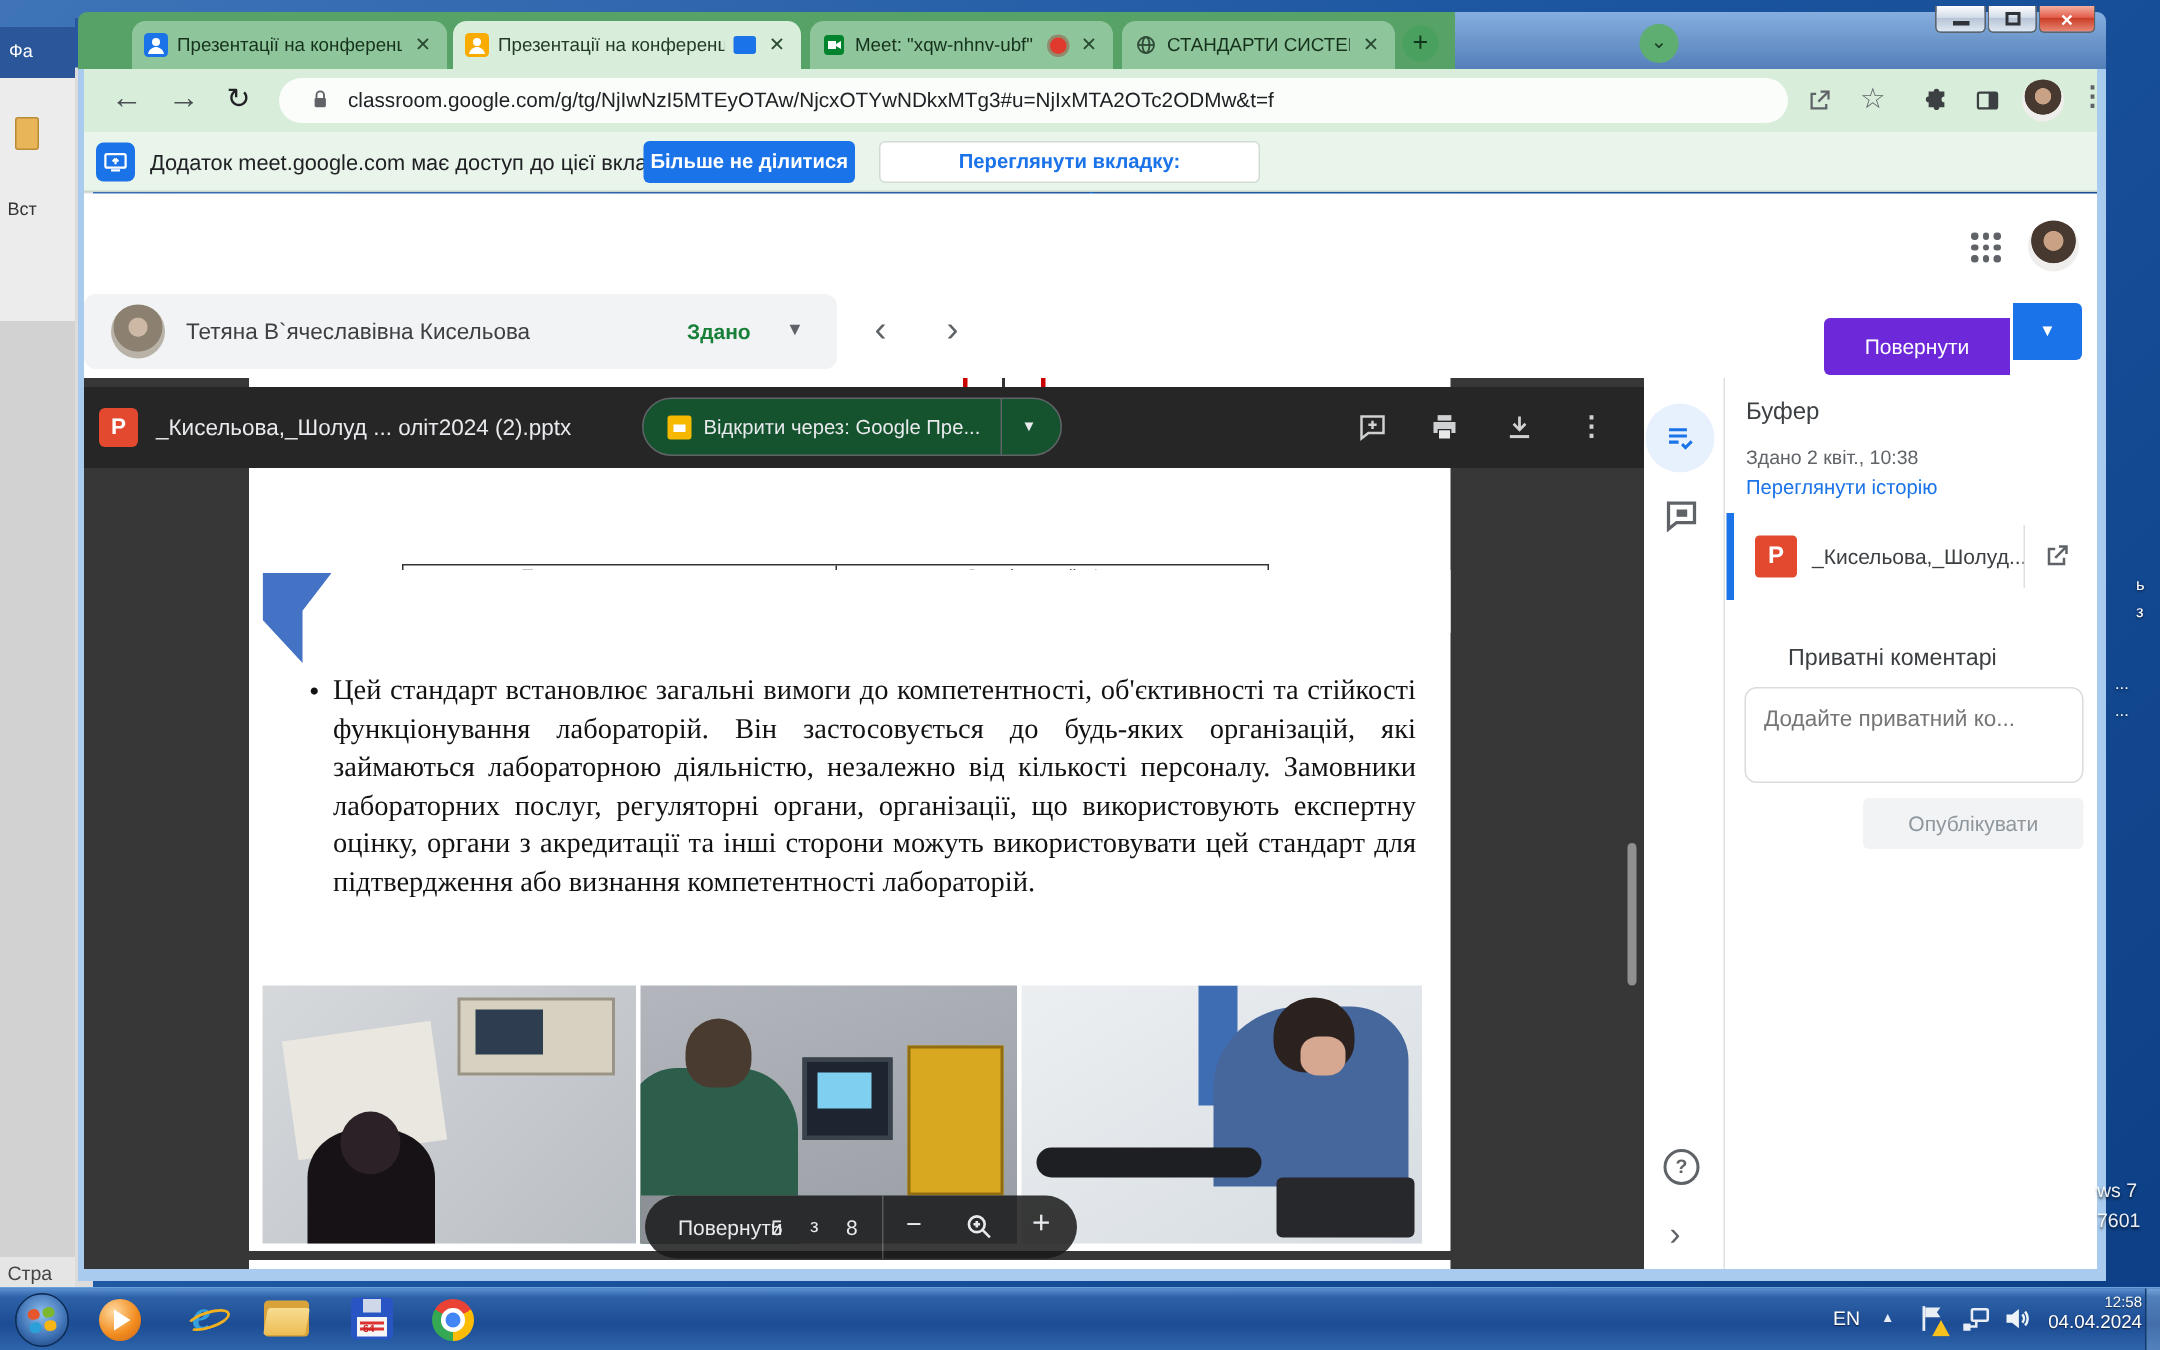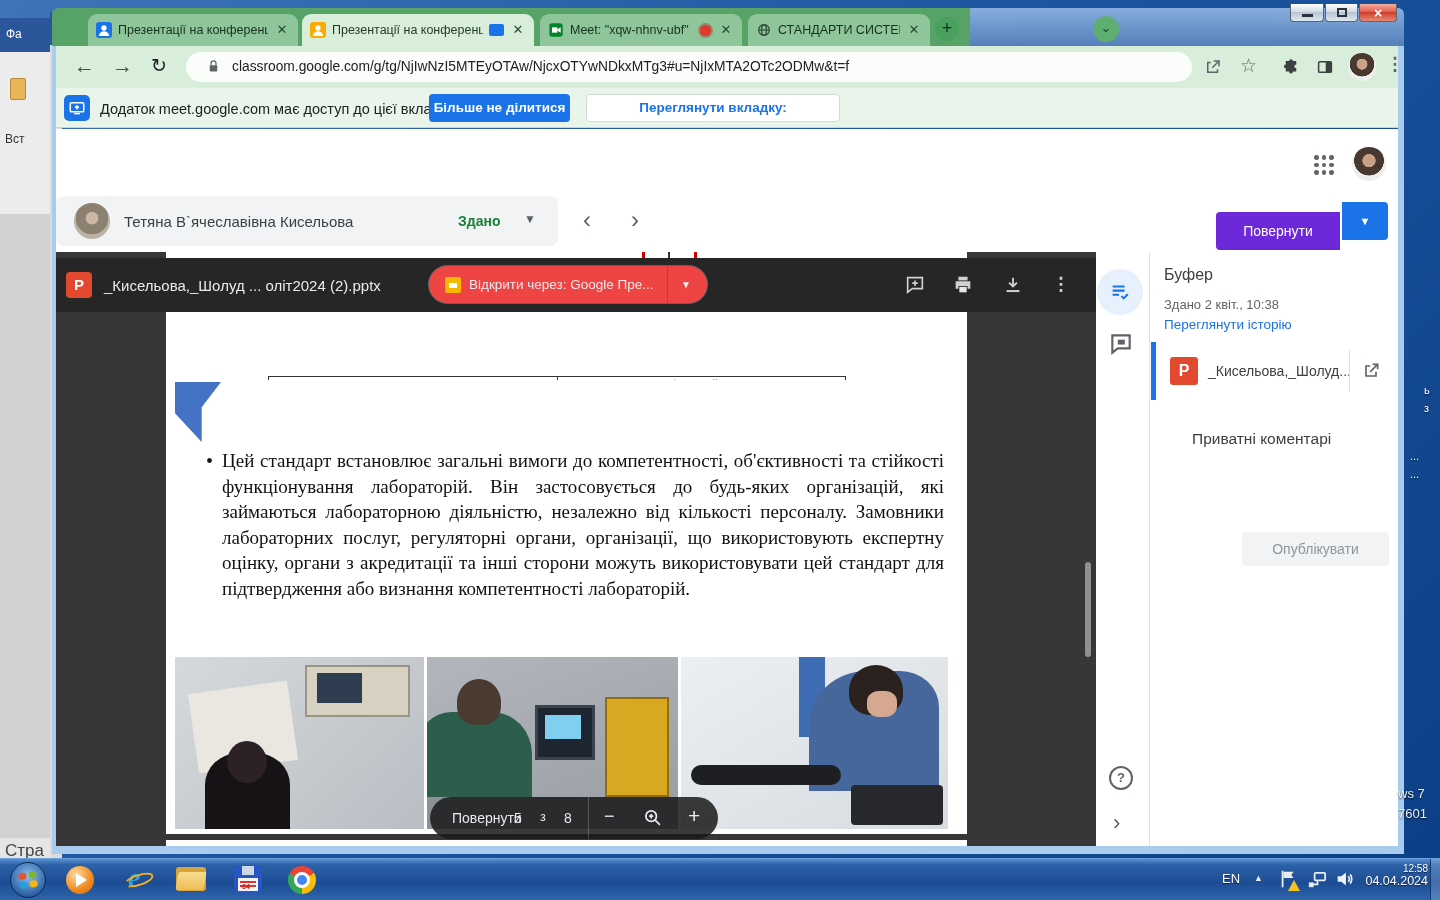--- a/index.html
+++ b/index.html
@@ -31,21 +31,21 @@
   <div class="abs" style="left:0;top:0;width:50px;height:34px;background:#2b579a;">
     <span class="abs" style="left:6px;top:9px;color:#fff;font-size:12px;">Фа</span>
   </div>
   <div class="abs" style="left:0;top:34px;width:50px;height:162px;background:#ececec;">
     <div class="abs" style="left:10px;top:26px;width:16px;height:22px;background:#e8b659;border:1px solid #b98b36;border-radius:2px;"></div>
     <span class="abs" style="left:5px;top:80px;font-size:12px;color:#333;">Вст</span>
     <span class="abs" style="left:2px;top:162px;font-size:9.5px;color:#666;">Буфер</span>
   </div>
   <div class="abs" style="left:0;top:196px;width:50px;height:624px;background:#d2d2d2;"></div>
   <div class="abs" style="left:0;top:820px;width:50px;height:20px;background:#e5e5e5;">
-    <span class="abs" style="left:5px;top:3px;font-size:17px;color:#444;">Стра</span>
+    <span class="abs" style="left:5px;top:3px;font-size:13px;color:#444;">Стра</span>
   </div>
 </div>
 <div class="abs" style="left:50px;top:12px;width:38px;height:33px;background:#2757a0;color:#fff;font-size:20px;font-weight:bold;text-align:center;line-height:33px;">
   <span>Е</span>
 </div>
 
 <div class="abs" style="left:52px;top:45px;width:4px;height:809px;background:#a9cbee;"></div>
 <div class="abs" style="left:1398px;top:45px;width:6px;height:809px;background:#a9cbee;"></div>
 <div class="abs" style="left:52px;top:846px;width:1352px;height:8px;background:#a9cbee;"></div>
 
@@ -191,21 +191,21 @@
 
   <div class="abs" style="left:110px;top:0;width:801px;height:6px;background:#fff;">
     <i class="abs" style="left:476px;top:0;width:3px;height:6px;background:#c00;"></i>
     <i class="abs" style="left:502px;top:0;width:2px;height:6px;background:#333;"></i>
     <i class="abs" style="left:528px;top:0;width:3px;height:6px;background:#c00;"></i>
   </div>
 
   <div class="abs" style="left:0;top:6px;width:1040px;height:54px;background:#262626;">
     <span class="abs" style="left:10px;top:14px;width:26px;height:26px;background:#e2492f;border-radius:4px;color:#fff;font-weight:bold;font-size:15px;text-align:center;line-height:26px;">P</span>
     <span class="abs" style="left:48px;top:19px;font-size:15px;color:#e8eaed;white-space:nowrap;">_Кисельова,_Шолуд ... оліт2024 (2).pptx</span>
-    <div class="abs" style="left:372px;top:7px;width:280px;height:39px;border:1px solid #606368;border-radius:20px;background:#ef4444;">
+    <div class="abs" style="left:372px;top:7px;width:280px;height:39px;border:1px solid #606368;border-radius:20px;background:#14532d;">
       <span class="abs" style="left:16px;top:11px;width:16px;height:16px;background:#f6b900;border-radius:2px;">
           <i class="abs" style="left:4px;top:6px;width:8px;height:5px;background:#fff;"></i>
         </span>
       <span class="abs" style="left:40px;top:11px;font-size:13.5px;color:#e8eaed;white-space:nowrap;">Відкрити через: Google Пре...</span>
       <i class="abs" style="left:238px;top:0;width:1px;height:37px;background:#606368;"></i>
       <span class="abs" style="left:252px;top:13px;font-size:10px;color:#e8eaed;">▼</span>
     </div>
     <span class="abs" style="left:848px;top:16px;">
         <svg viewBox="0 0 24 24" width="22" height="22" fill="none" stroke="#cfd1d2" stroke-width="1.8">
           <path d="M4 4h16v12H9l-5 4z"></path>
@@ -337,20 +337,21 @@
     <span class="abs" style="left:57px;top:21px;font-size:14px;color:#3c4043;white-space:nowrap;">_Кисельова,_Шолуд...</span>
     <i class="abs" style="left:198px;top:8px;width:1px;height:42px;background:#e0e0e0;"></i>
     <span class="abs" style="left:210px;top:19px;">
         <svg viewBox="0 0 24 24" width="20" height="20" fill="#5f6368">
           <path d="M5 5h6v2H7v10h10v-4h2v6H5z"></path>
           <path d="M14 3h7v7h-2V6.4l-7.3 7.3-1.4-1.4L17.6 5H14z"></path>
         </svg>
       </span>
   </div>
   <span class="abs" style="left:68px;top:178px;font-size:15.5px;color:#3c4043;margin-left:28px;">Приватні коментарі</span>
+  <textarea class="abs" style="left: 67px; top: 206px; width: 226px; height: 64px; border: 1px solid rgb(218, 220, 224); border-radius: 8px; padding: 12px; font-size: 15px; font-family: &quot;Liberation Sans&quot;, sans-serif; color: rgb(60, 64, 67); resize: none; outline: none;" placeholder="Додайте приватний ко..."></textarea>
   <div class="abs" style="left:146px;top:280px;width:147px;height:34px;background:#f1f3f4;border-radius:4px;color:#8f969c;font-size:14px;font-weight:500;text-align:center;line-height:34px;">Опублікувати</div>
 </div>
 
 <span class="frag abs" style="left:1424px;top:384px;">ь</span>
 <span class="frag abs" style="left:1424px;top:402px;">з</span>
 <span class="frag abs" style="left:1410px;top:450px;">...</span>
 <span class="frag abs" style="left:1410px;top:468px;">...</span>
 <span class="frag abs" style="left:1398px;top:786px;font-size:13px;color:rgba(255,255,255,.92);">ws 7</span>
 <span class="frag abs" style="left:1398px;top:806px;font-size:13px;color:rgba(255,255,255,.92);">7601</span>
 

